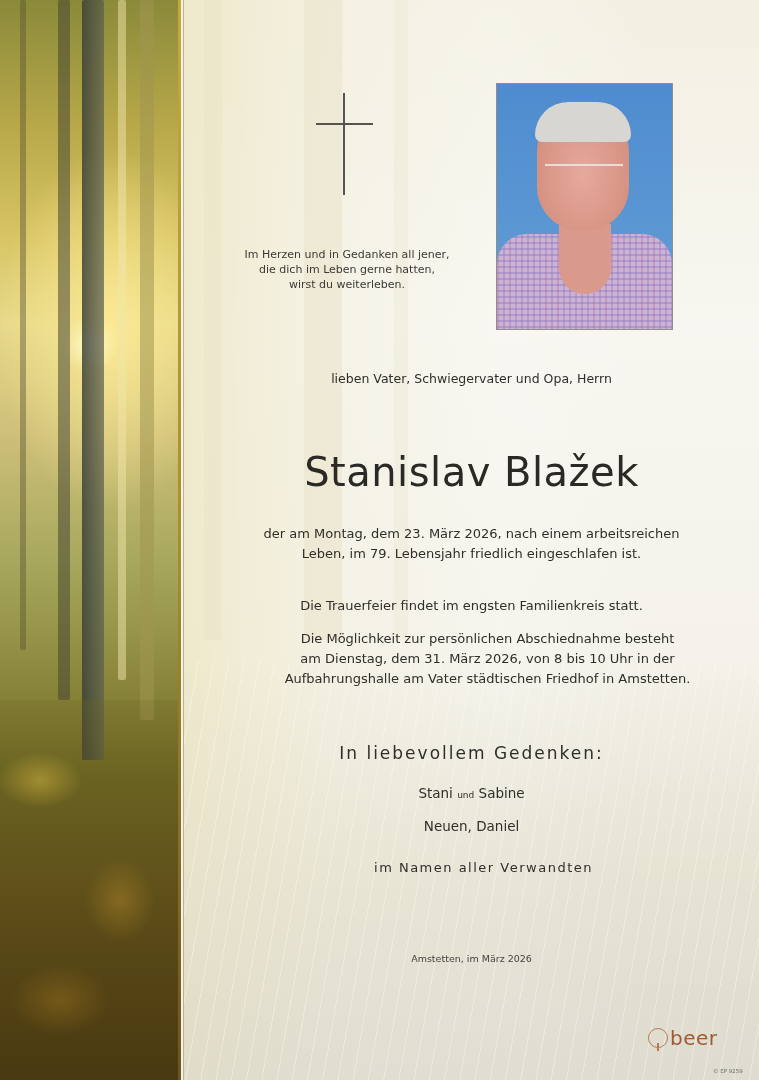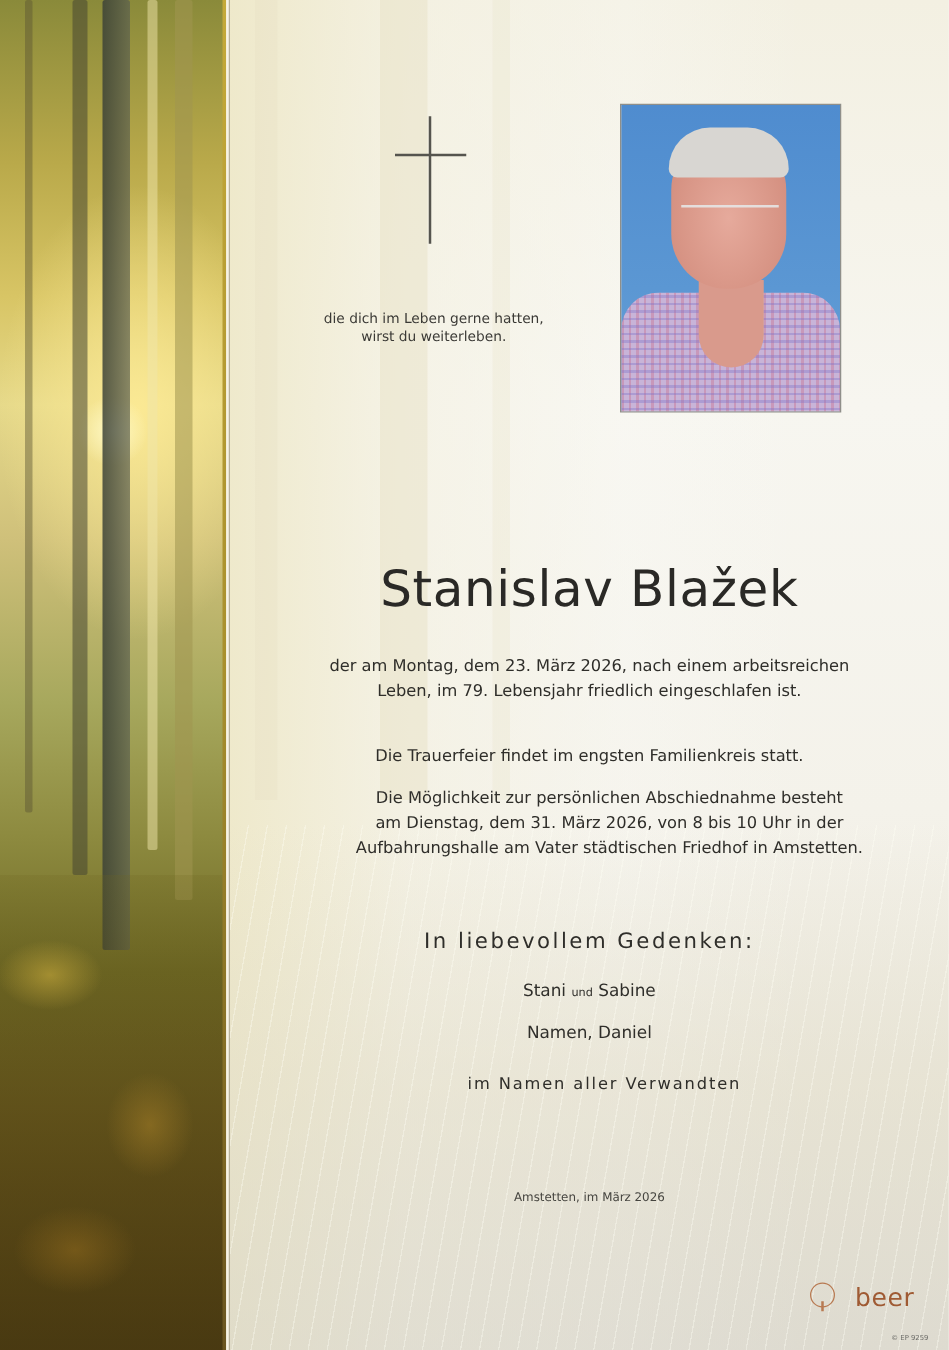--- a/index.html
+++ b/index.html
@@ -85,21 +85,21 @@
   .name { top: 446px; font-size: 40px; line-height: 52px; letter-spacing: 0.5px; color: #2a2926; font-weight: normal; }
   .death { top: 524px; font-size: 13px; line-height: 20px; color: #2f2e2a; }
   .service { top: 596px; font-size: 13px; line-height: 20px; color: #2f2e2a; }
   .viewing { top: 629px; font-size: 13px; line-height: 20px; color: #2f2e2a; padding-left: 16px; }
   .memory { top: 743px; font-size: 17px; letter-spacing: 2px; color: #2f2e2a; }
   .fam1 { top: 785px; font-size: 13.5px; color: #2f2e2a; }
   .fam1 .small { font-size: 9px; }
   .fam2 { top: 818px; font-size: 13.5px; color: #2f2e2a; }
   .relatives { top: 860px; font-size: 13px; letter-spacing: 1.5px; color: #2f2e2a; margin-left: 12px; }
   .place { position: absolute; left: 184px; width: 575px; top: 953px; text-align: center; font-size: 9.5px; color: #45443f; }
-  .logo { position: absolute; left: 648px; top: 1026px; display: flex; gap: 16px; }
+  .logo { position: absolute; left: 648px; top: 1026px; display: flex; align-items: center; gap: 2px; }
   .logo-icon { width: 18px; height: 18px; border-radius: 50%; border: 1.5px solid #b87a52; position: relative; }
   .logo-icon::after { content: ""; position: absolute; left: 8px; top: 14px; width: 1.5px; height: 8px; background: #b87a52; }
   .logo-text { font-size: 20px; color: #9f5a33; font-family: "DejaVu Sans", sans-serif; letter-spacing: 0.5px; }
   .code { position: absolute; left: 713px; top: 1068px; font-size: 5.5px; color: #6a6a66; }
 </style>
 </head>
 <body>
 
 <div class="forest">
   <div class="tree t4"></div>
@@ -119,33 +119,35 @@
   <div class="ghost-tree gt3"></div>
   <div class="grass"></div>
 </div>
 
 <div>
   <div class="cross-v"></div>
   <div class="cross-h"></div>
 </div>
 
 <div class="poem">
+  <div>Im Herzen und in Gedanken all jener,</div>
   <div>die dich im Leben gerne hatten,</div>
   <div>wirst du weiterleben.</div>
 </div>
 
 <div class="photo">
   <div class="shirt"></div>
   <div class="neck"></div>
   <div class="head"></div>
   <div class="hair"></div>
   <div class="glasses"></div>
 </div>
 
 <div class="text intro">
+  <div>lieben Vater, Schwiegervater und Opa, Herrn</div>
 </div>
 
 <div class="text name">Stanislav Blažek</div>
 
 <div class="text death">
   <div>der am Montag, dem 23. März 2026, nach einem arbeitsreichen</div>
   <div>Leben, im 79. Lebensjahr friedlich eingeschlafen ist.</div>
 </div>
 
 <div class="text service">Die Trauerfeier findet im engsten Familienkreis statt.</div>
@@ -155,21 +157,21 @@
   <div>am Dienstag, dem 31. März 2026, von 8 bis 10 Uhr in der</div>
   <div>Aufbahrungshalle am Vater städtischen Friedhof in Amstetten.</div>
 </div>
 
 <div class="text memory">In liebevollem Gedenken:</div>
 <div class="text fam1">
   <span>Stani</span>
   <span class="small">und</span>
   <span>Sabine</span>
 </div>
-<div class="text fam2">Namen, Daniel</div>
+<div class="text fam2">Neuen, Daniel</div>
 <div class="text relatives">im Namen aller Verwandten</div>
 
 <div class="place">Amstetten, im März 2026</div>
 
 <div class="logo">
   <div class="logo-icon"></div>
   <span class="logo-text">beer</span>
 </div>
 <div class="code">© EP 9259</div>
 

